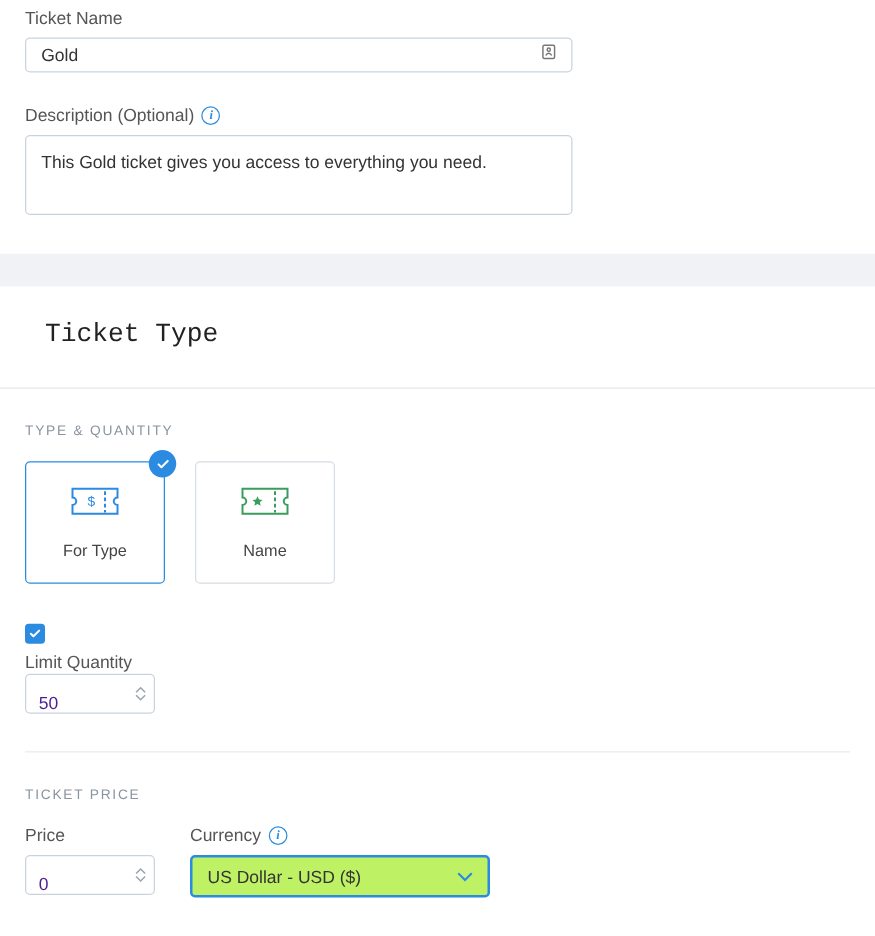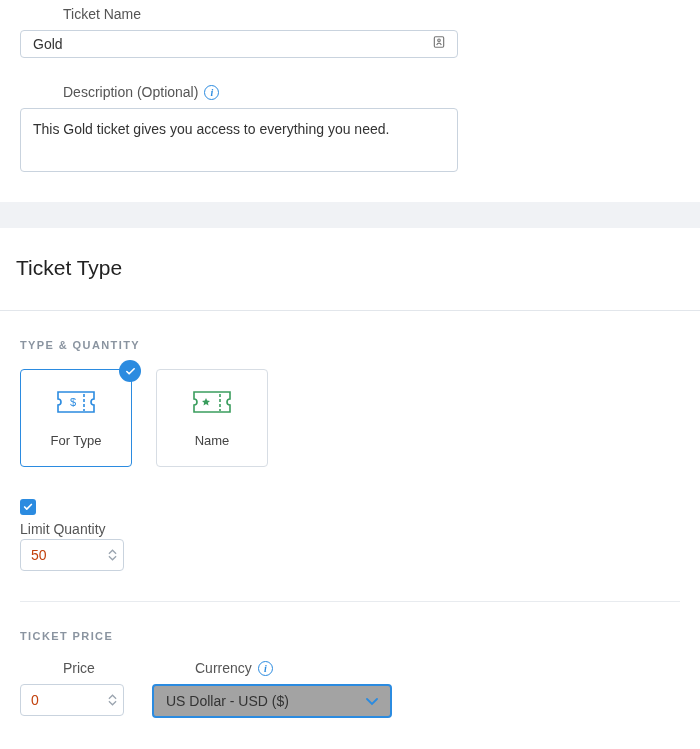--- a/index.html
+++ b/index.html
@@ -10,21 +10,20 @@
       width: 700px;
     }
     .section { padding: 0 20px; }
     .label {
       font-size: 14px;
       color: #555;
       margin-bottom: 8px;
       display: flex;
       align-items: center;
       gap: 6px;
-      margin-left: 43px;
     }
     .text-input {
       width: 438px;
       height: 28px;
       border: 1px solid #c9d3de;
       border-radius: 4px;
       padding: 0 12px;
       font-size: 14px;
       color: #333;
       outline: none;
@@ -62,30 +61,31 @@
       font-size: 10px;
       font-style: italic;
       font-weight: bold;
       color: #2b8be0;
       font-family: Georgia, serif;
     }
     .gap-strip { height: 26px; background: #f0f2f5; margin-top: 26px; }
     .section-title {
       font-size: 21px;
       color: #222;
-      padding: 28px 20px 30px 16px;
+      padding: 28px 20px 30px 36px;
       font-weight: 400;
+      font-family: Liberation Mono, monospace;
     }
     .divider { border: none; border-top: 1px solid #e2e6eb; }
     .subheader {
       font-size: 11px;
       letter-spacing: 1.4px;
       color: #8a94a0;
       padding: 28px 20px 18px 20px;
-      font-weight: 700;
+      font-weight: 400;
     }
     .type-cards { display: flex; gap: 24px; padding: 0 20px; }
     .type-card {
       width: 112px;
       height: 98px;
       border: 1px solid #d7dde4;
       border-radius: 4px;
       display: flex;
       flex-direction: column;
       align-items: center;
@@ -122,25 +122,25 @@
       cursor: pointer;
     }
     .limit-block { padding: 32px 20px 0 20px; }
     .limit-label { font-size: 14px; color: #555; margin-top: 6px; margin-bottom: 2px; }
     .stepper {
       width: 104px;
       height: 32px;
       border: 1px solid #c9d3de;
       border-radius: 4px;
       display: flex;
-      align-items: center;
+      align-items: flex-end;
       padding-left: 10px;
       position: relative;
       font-size: 14px;
-      color: #c2410c;
+      color: #4c1d95;
       background: #fff;
     }
     .stepper-arrows {
       position: absolute;
       right: 6px;
       top: 0;
       height: 100%;
       display: flex;
       flex-direction: column;
       justify-content: center;
@@ -154,21 +154,21 @@
       height: 34px;
       border: 2px solid #2b8be0;
       border-radius: 4px;
       display: flex;
       align-items: center;
       padding: 0 12px;
       font-size: 14px;
       color: #333;
       position: relative;
       cursor: pointer;
-      background: #a3a3a3;
+      background: #bef264;
     }
     .select-chevron {
       position: absolute;
       right: 12px;
       top: 50%;
       transform: translateY(-50%);
       color: #2b8be0;
     }
     .divider-2 { border: none; border-top: 1px solid #e8ebef; margin: 30px 20px 0 20px; }
   </style>

